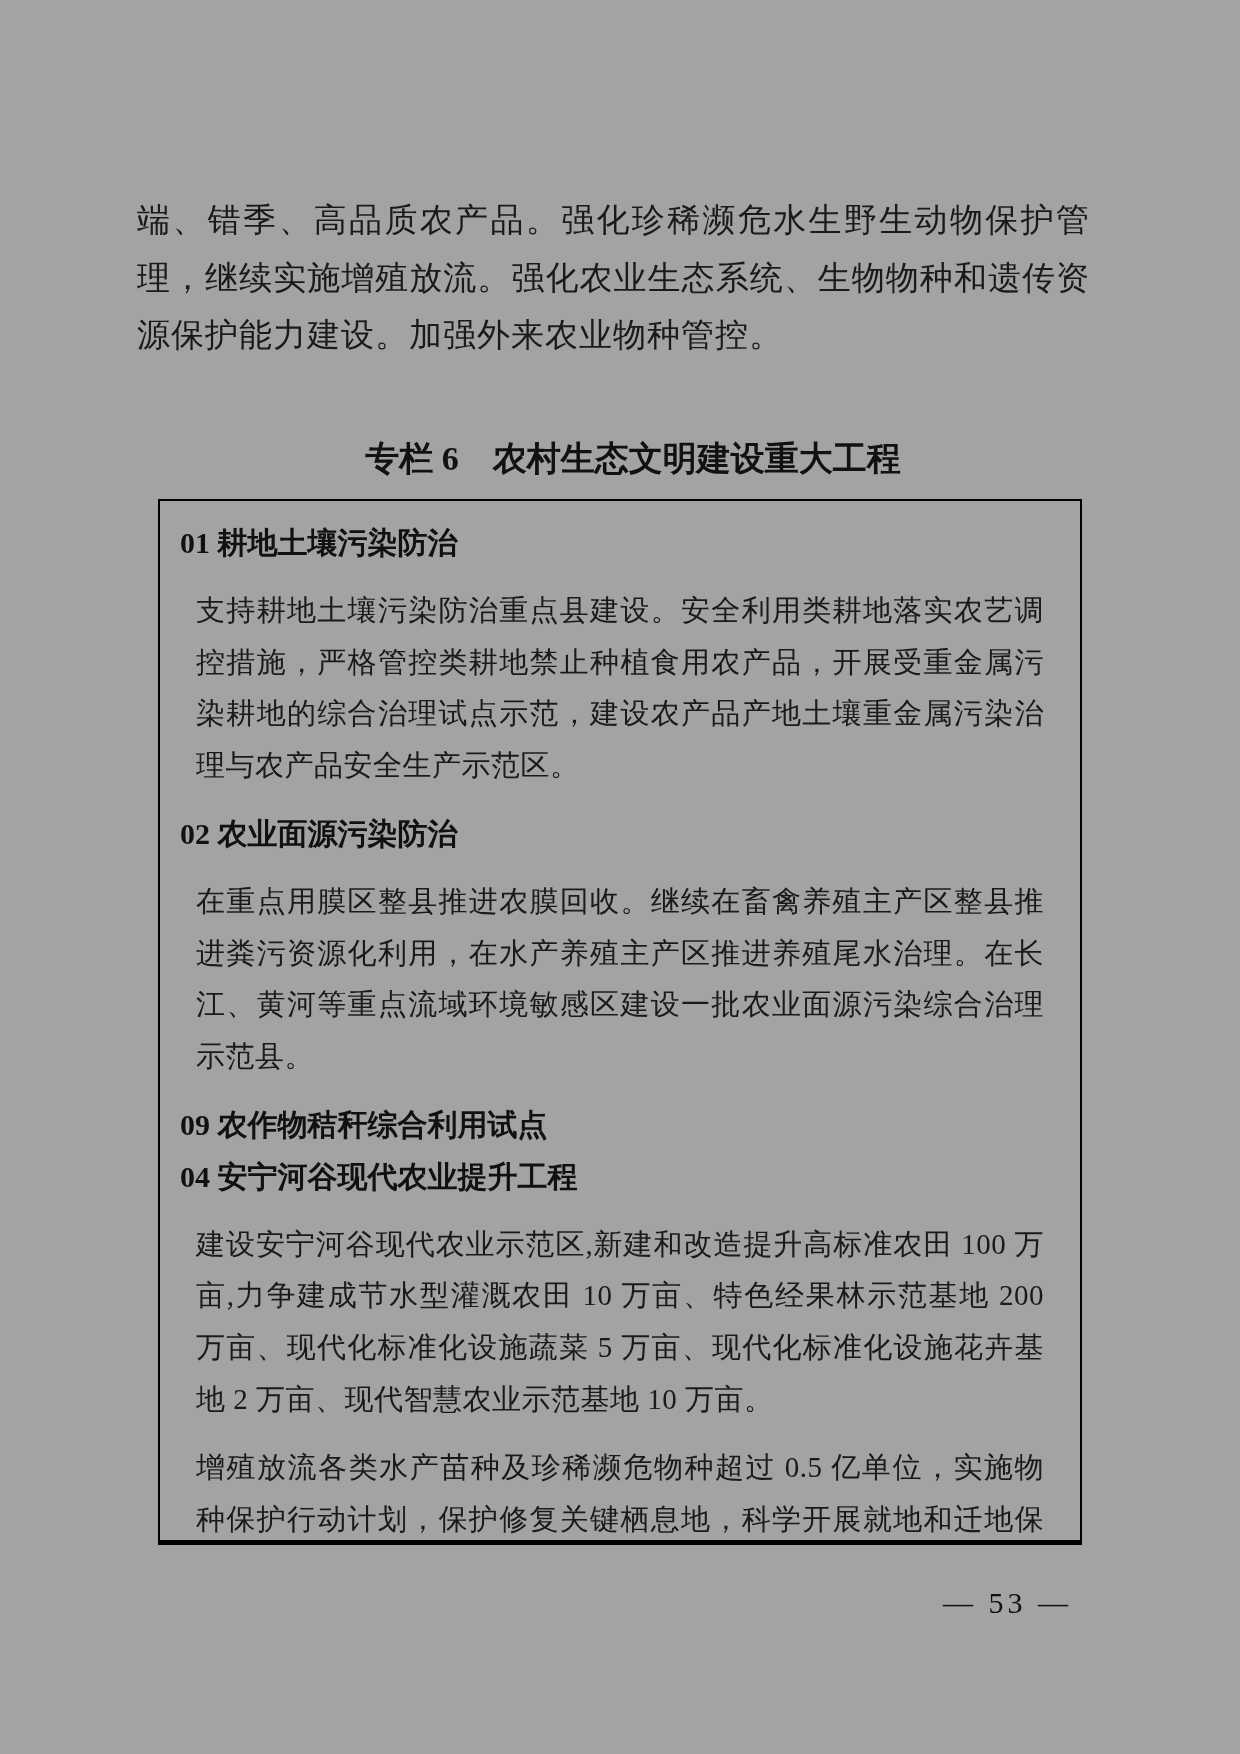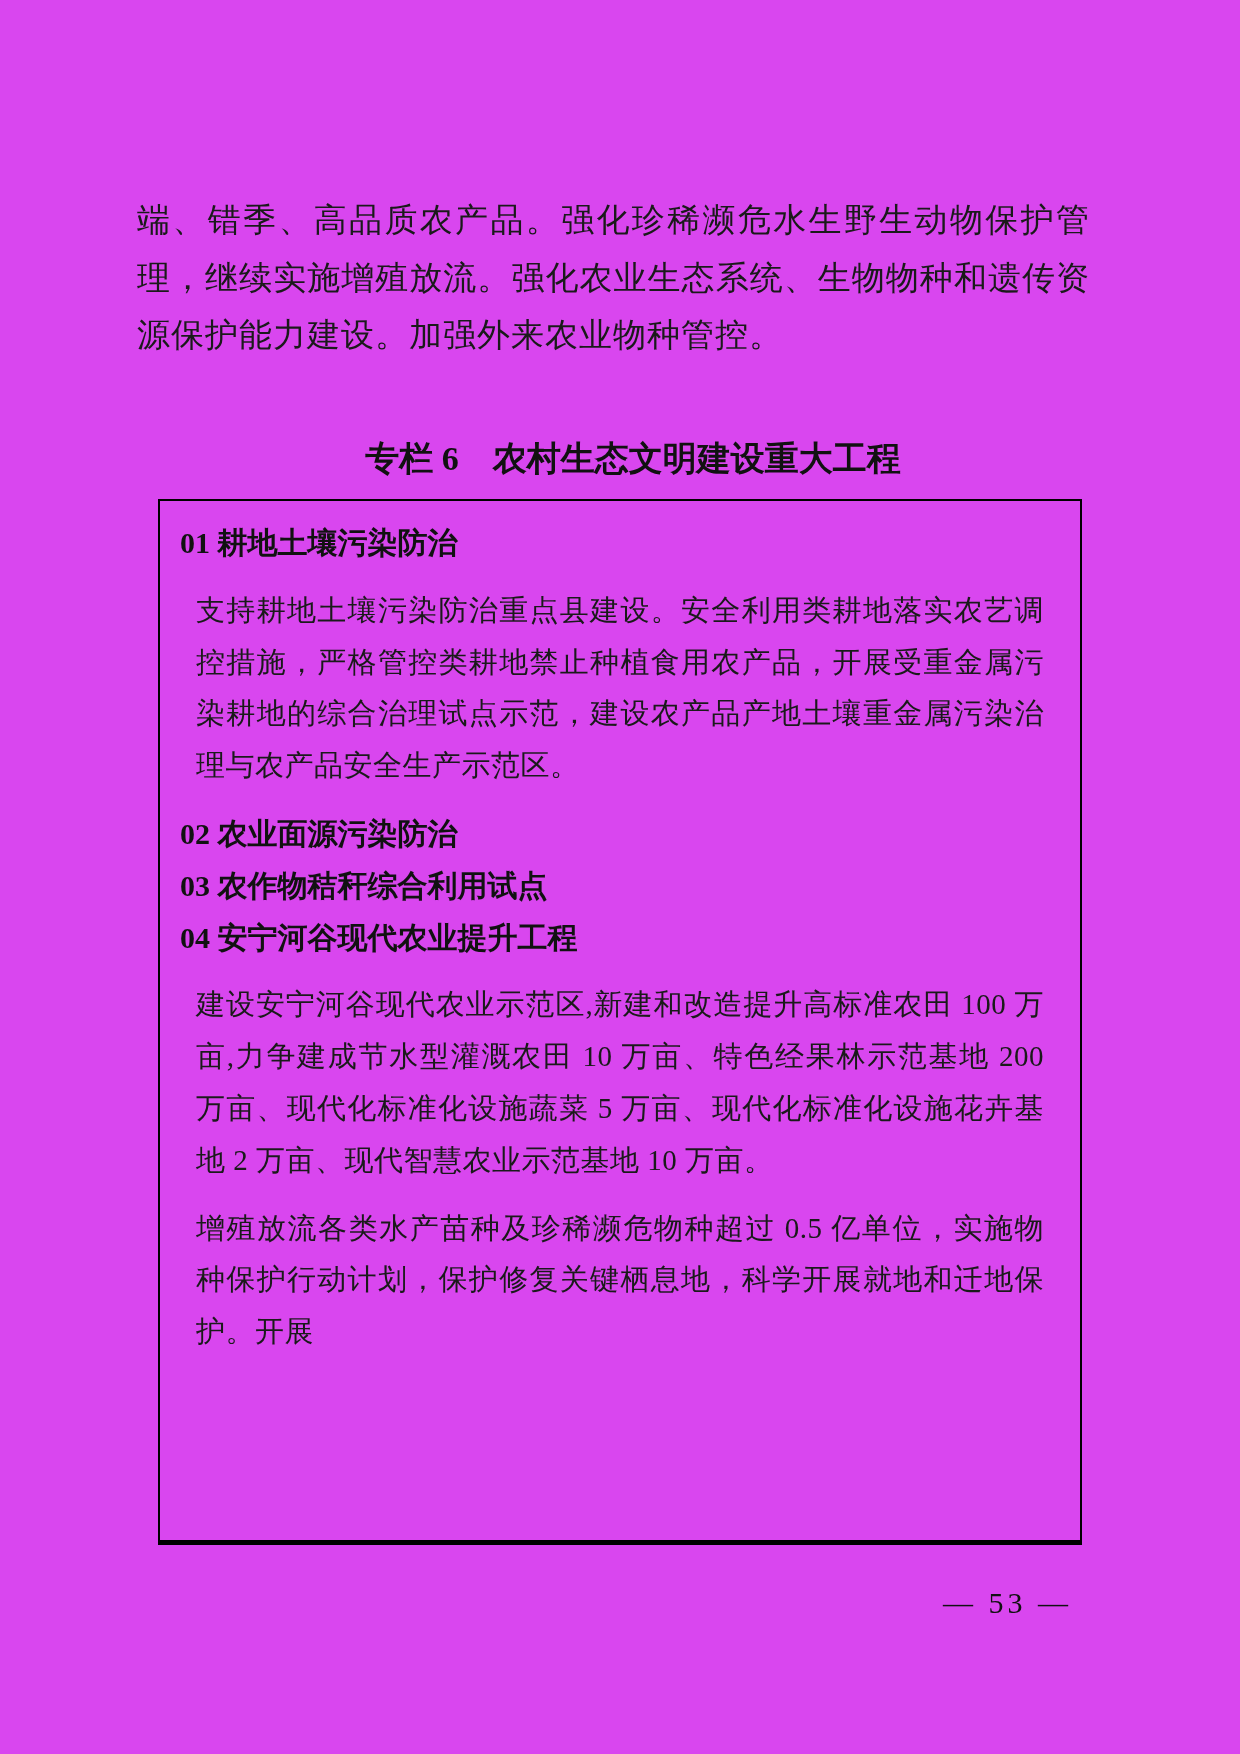--- a/index.html
+++ b/index.html
@@ -4,21 +4,21 @@
 <style>
   html, body {
     margin: 0;
     padding: 0;
     background: #ffffff;
   }
   .page {
     position: relative;
     width: 1240px;
     height: 1754px;
-    background: #d946ef;
+    background: #a3a3a3;
     color: #1a1a1a;
     font-family: "Liberation Serif", "DejaVu Serif", serif;
     overflow: hidden;
   }
   .intro {
     position: absolute;
     left: 137px;
     top: 192px;
     width: 953px;
     margin: 0;
@@ -90,24 +90,25 @@
 
   <div class="feature-box">
 
     <section>
       <p class="sec-heading">01 耕地土壤污染防治</p>
       <p class="sec-body">支持耕地土壤污染防治重点县建设。安全利用类耕地落实农艺调控措施，严格管控类耕地禁止种植食用农产品，开展受重金属污染耕地的综合治理试点示范，建设农产品产地土壤重金属污染治理与农产品安全生产示范区。</p>
     </section>
 
     <section>
       <p class="sec-heading">02 农业面源污染防治</p>
+      <p class="sec-body">在重点用膜区整县推进农膜回收。继续在畜禽养殖主产区整县推进粪污资源化利用，在水产养殖主产区推进养殖尾水治理。在长江、黄河等重点流域环境敏感区建设一批农业面源污染综合治理示范县。</p>
     </section>
 
     <section>
-      <p class="sec-heading">03 农作物秸秆综合利用试点</p>
+      <p class="sec-heading">09 农作物秸秆综合利用试点</p>
     </section>
 
     <section>
       <p class="sec-heading">04 安宁河谷现代农业提升工程</p>
       <p class="sec-body">建设安宁河谷现代农业示范区,新建和改造提升高标准农田 100 万亩,力争建成节水型灌溉农田 10 万亩、特色经果林示范基地 200 万亩、现代化标准化设施蔬菜 5 万亩、现代化标准化设施花卉基地 2 万亩、现代智慧农业示范基地 10 万亩。</p>
     </section>
 
     <section>
       <p class="sec-body">增殖放流各类水产苗种及珍稀濒危物种超过 0.5 亿单位，实施物种保护行动计划，保护修复关键栖息地，科学开展就地和迁地保护。开展</p>
     </section>

